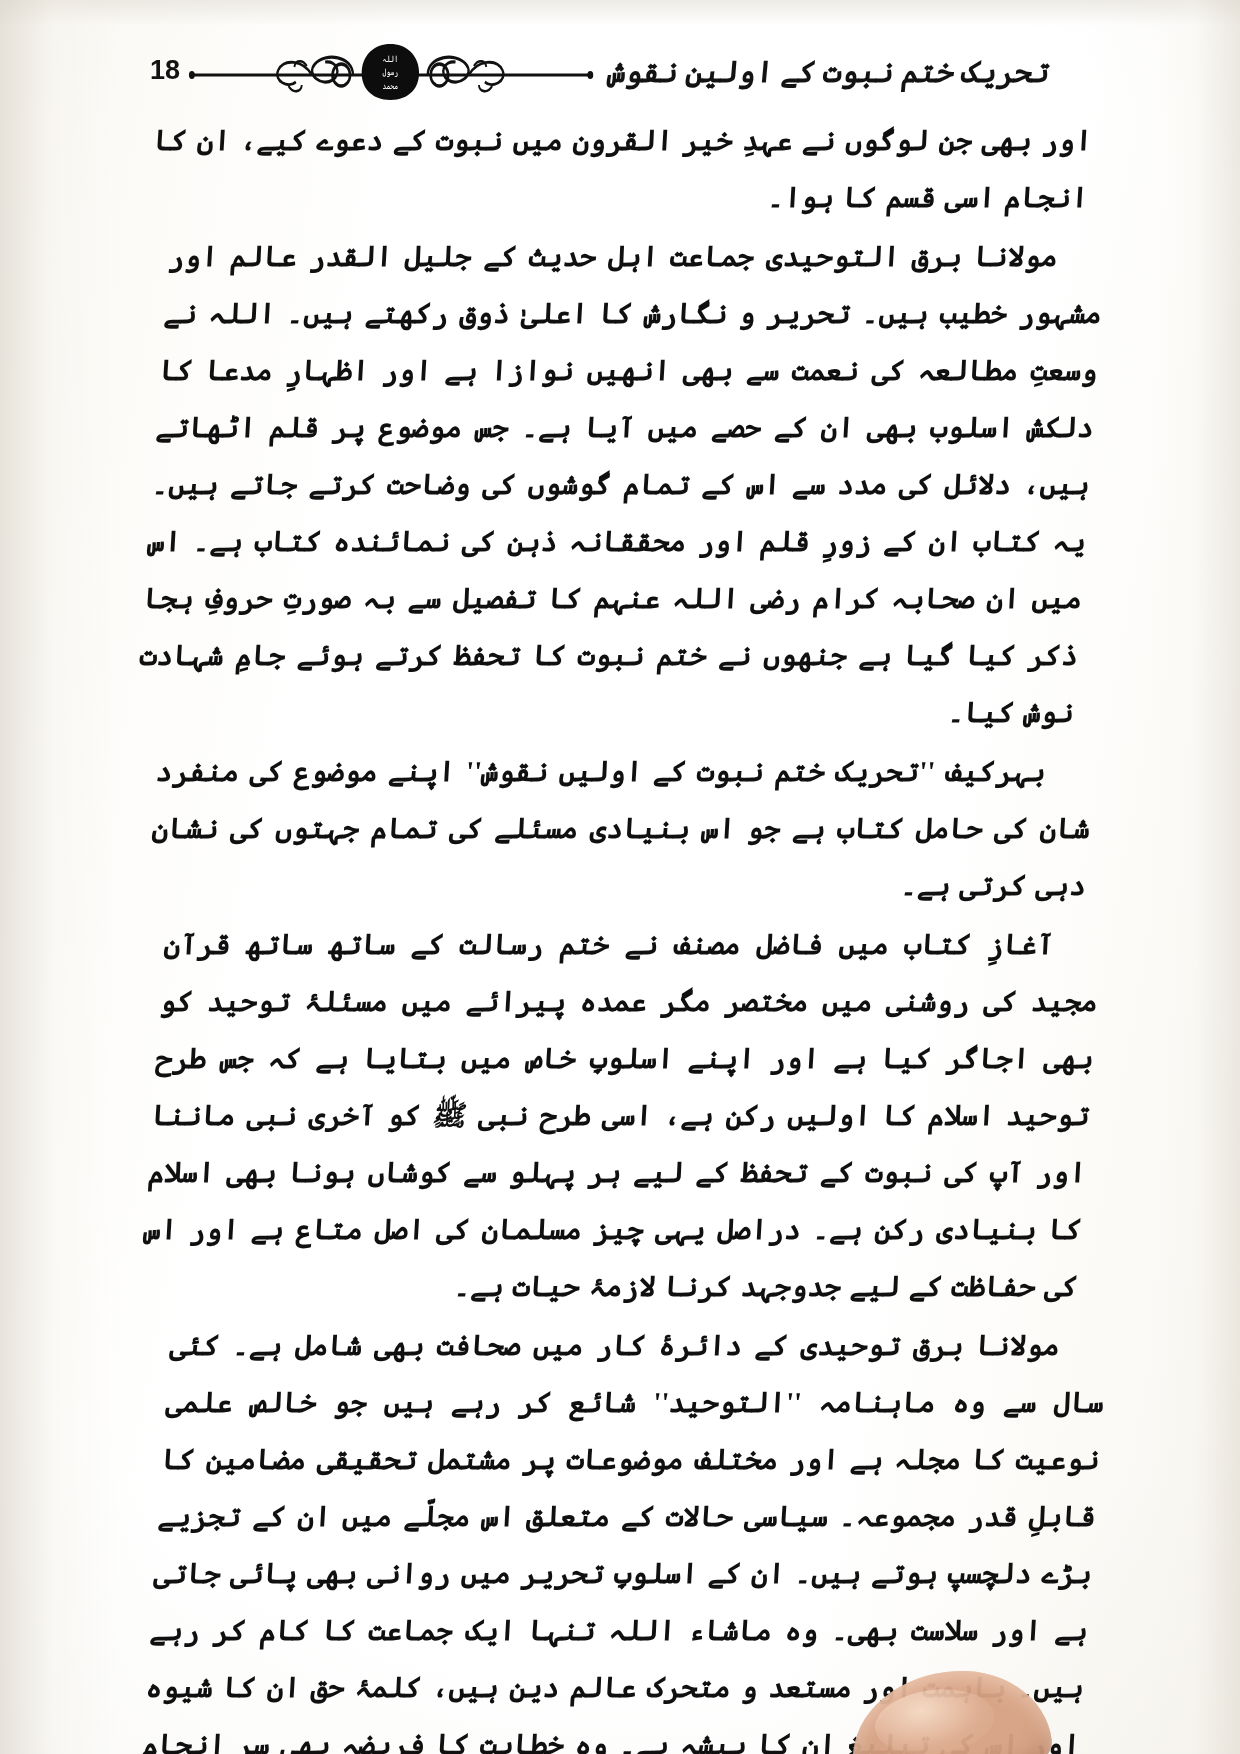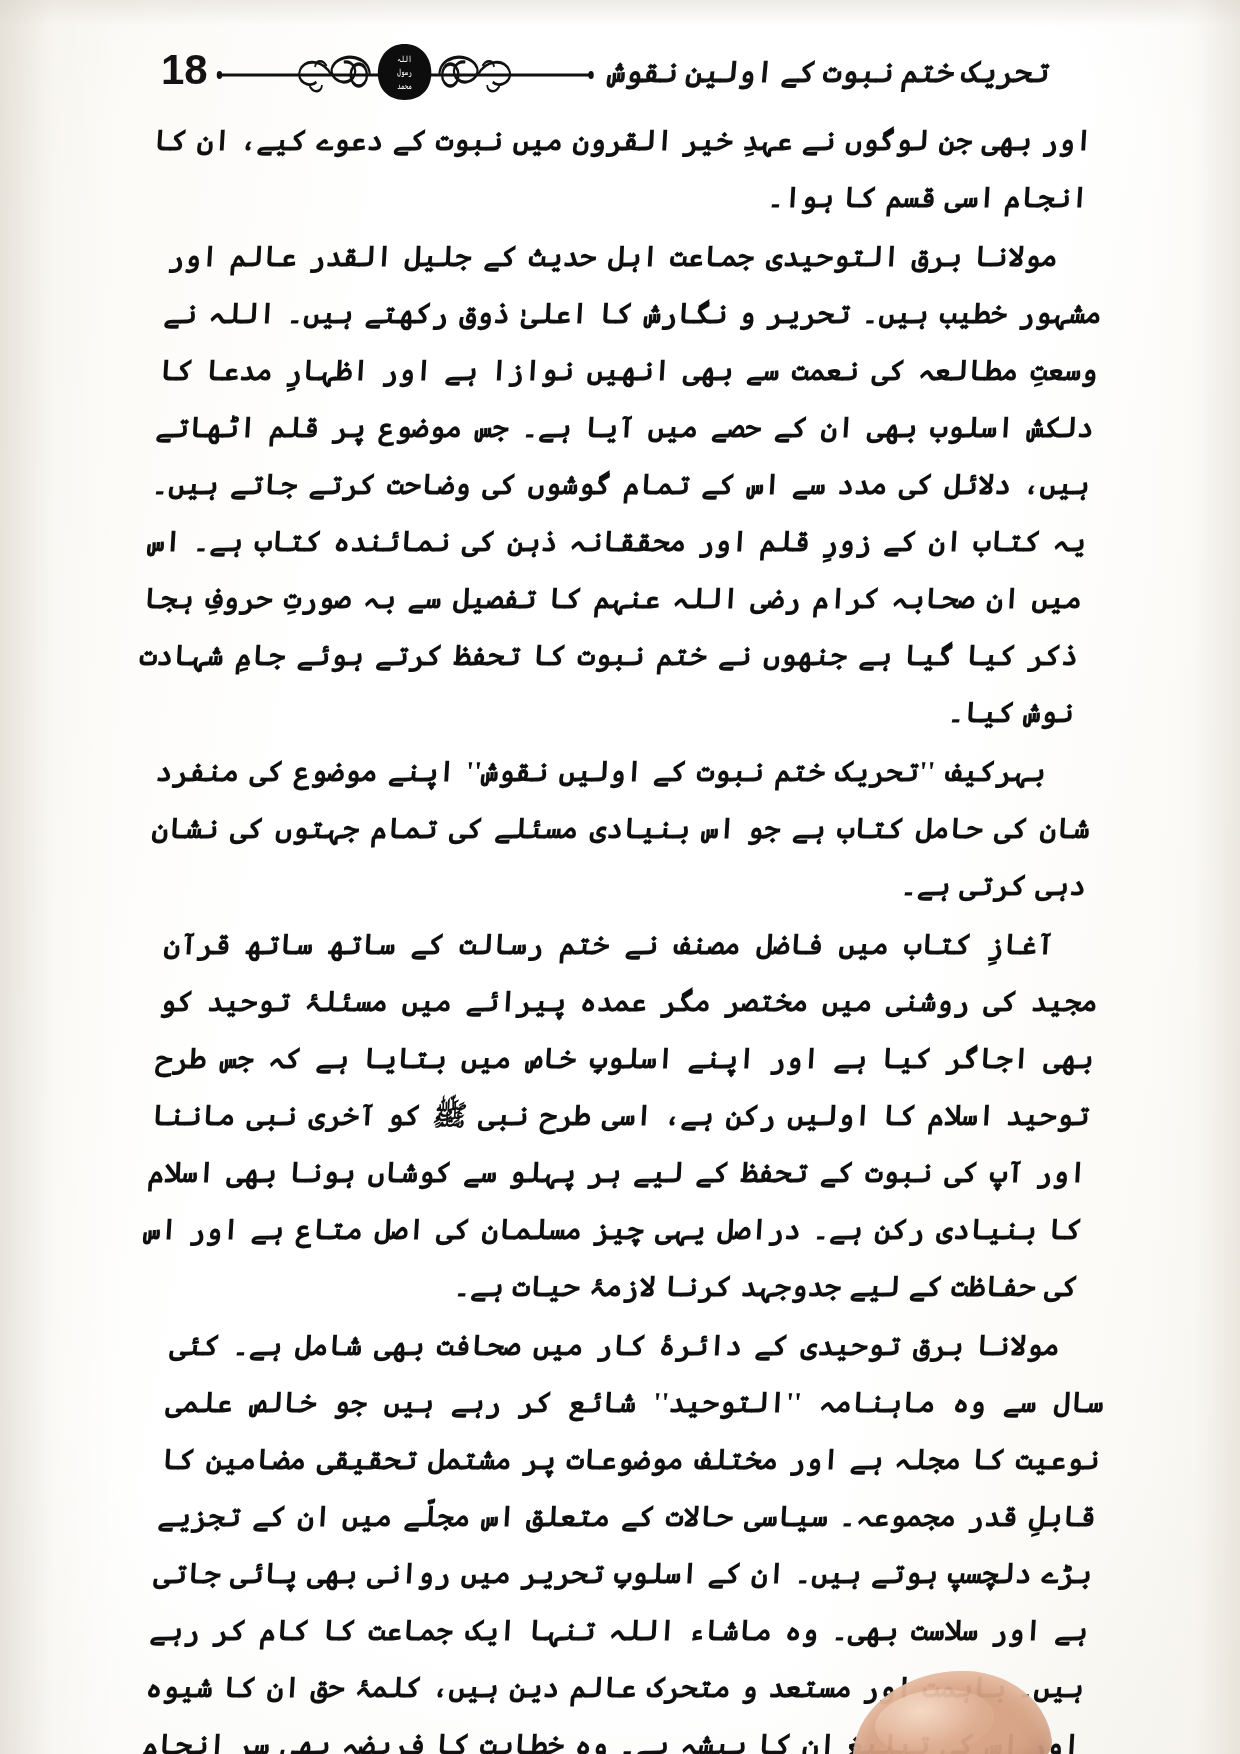--- a/index.html
+++ b/index.html
@@ -77,26 +77,25 @@
     position: relative;
     flex: 1;
     height: 60px;
     margin: 0 12px 0 6px;
     display: flex;
     align-items: flex-end;
   }
   .ornament svg { width: 100%; height: 60px; display: block; }
   .page-number {
     font-family: "Liberation Sans", sans-serif;
-    font-size: 42px;
+    font-size: 27px;
     font-weight: 700;
     color: #131313;
     direction: ltr;
     padding-bottom: 4px;
-    margin-left: 11px;
   }
 
   
   .body-text {
     position: absolute;
     right: 150px;
     left: 152px;
     top: 112px;
     direction: rtl;
     text-align: justify;

